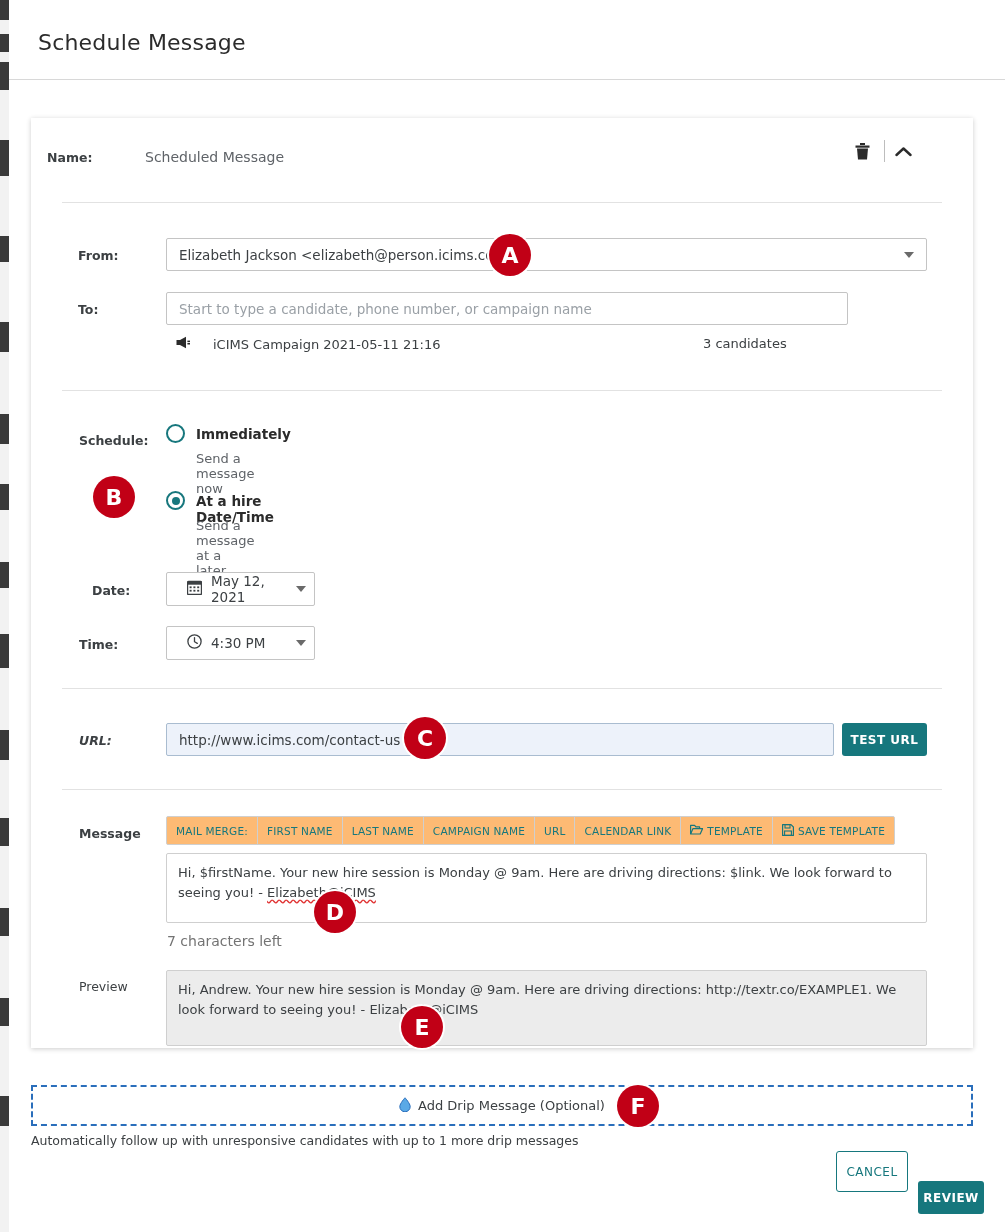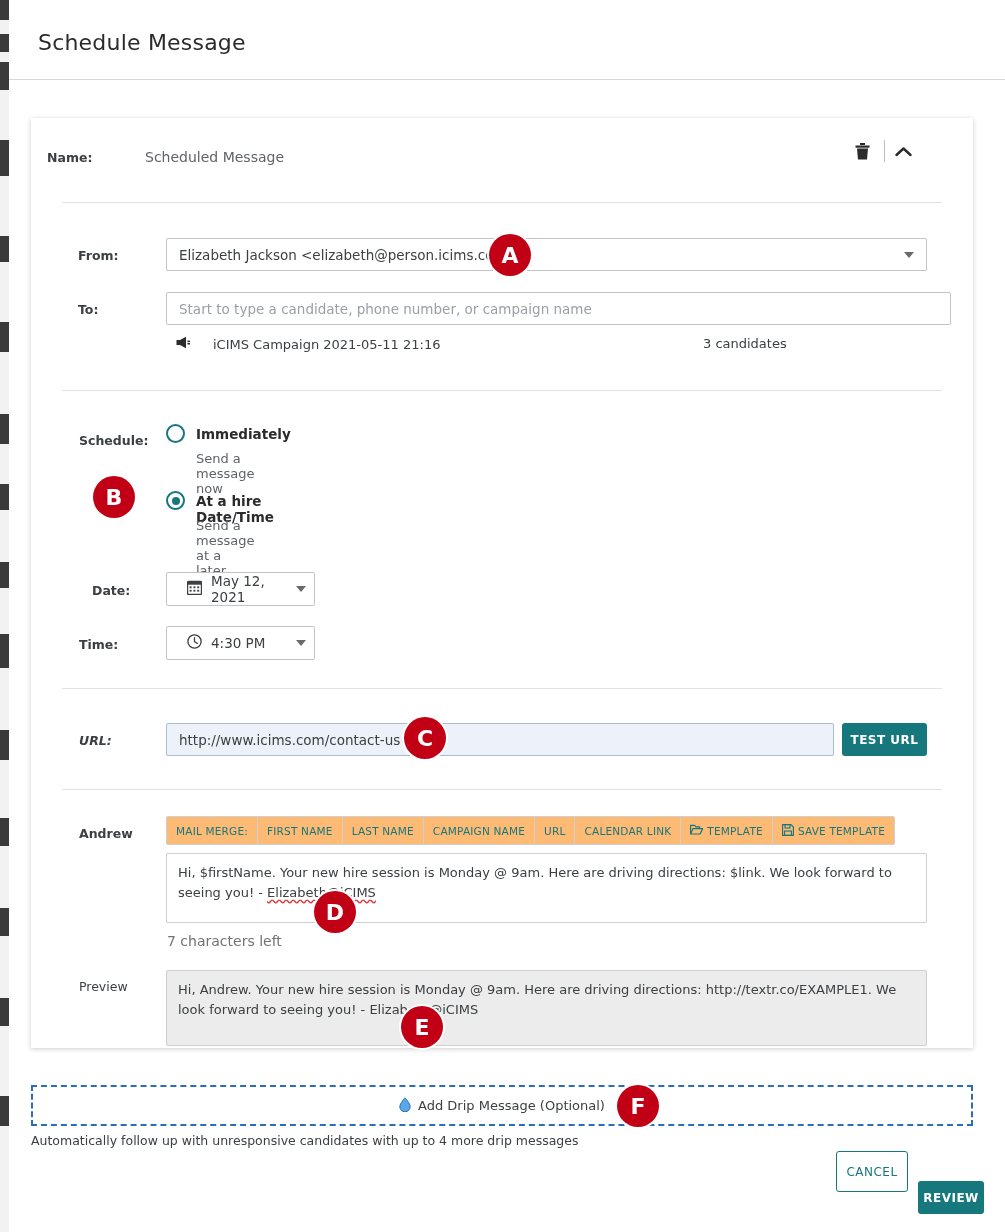--- a/index.html
+++ b/index.html
@@ -264,21 +264,21 @@
 
 <div class="lbl" style="left:78px; top:248px;">From:</div>
 <div class="inp" style="left:166px; top:238px; width:761px; height:33px;">
   <span>Elizabeth Jackson &lt;elizabeth@person.icims.com&gt;</span>
   <span class="caret-box">
       <span class="caret"></span>
     </span>
 </div>
 
 <div class="lbl" style="left:78px; top:302px;">To:</div>
-<div class="inp ph" style="left:166px; top:292px; width:785px; height:33px;">
+<div class="inp ph" style="left:166px; top:292px; width:682px; height:33px;">
   <span>Start to type a candidate, phone number, or campaign name</span>
 </div>
 
 <div class="campaign-line">
   <span>
     <svg width="16" height="13" viewBox="0 0 16 13" aria-hidden="true">
       <path d="M0.5 4 H4 L10 0.8 V12.2 L4 9 H0.5 Z" fill="#2b2b2b"></path>
       <rect x="11.4" y="4.6" width="2.6" height="1.5" fill="#2b2b2b"></rect>
       <rect x="11.4" y="7" width="2.6" height="1.5" fill="#2b2b2b"></rect>
     </svg>
@@ -340,21 +340,21 @@
 <div class="divider" style="left:62px; top:688px; width:880px;"></div>
 
 <div class="lbl" style="left:79px; top:733px;font-style:italic;">URL:</div>
 <div class="url-inp">
   <span>http://www.icims.com/contact-us</span>
 </div>
 <div class="btn-teal" style="left:842px; top:723px; width:85px; height:33px;">TEST URL</div>
 
 <div class="divider" style="left:62px; top:789px; width:880px;"></div>
 
-<div class="lbl" style="left:79px; top:826px;">Andrew</div>
+<div class="lbl" style="left:79px; top:826px;">Message</div>
 
 <div class="mtoolbar">
   <span class="tb static">MAIL MERGE:</span>
   <span class="tb">FIRST NAME</span>
   <span class="tb">LAST NAME</span>
   <span class="tb">CAMPAIGN NAME</span>
   <span class="tb">URL</span>
   <span class="tb">CALENDAR LINK</span>
   <span class="tb">
     <span>
@@ -388,21 +388,21 @@
 </div>
 
 <div class="drip">
   <span>
     <svg width="12" height="15" viewBox="0 0 12 15" aria-hidden="true">
       <path d="M6 0.8 C6 0.8 11.2 6.5 11.2 9.6 A5.2 5.2 0 0 1 0.8 9.6 C0.8 6.5 6 0.8 6 0.8 Z" fill="#5aa9e6" stroke="#2a6ebb" stroke-width="1"></path>
     </svg>
   </span>
   <span>Add Drip Message (Optional)</span>
 </div>
-<div class="drip-note">Automatically follow up with unresponsive candidates with up to 4 more drip messages</div>
+<div class="drip-note">Automatically follow up with unresponsive candidates with up to 1 more drip messages</div>
 
 <div class="btn-outline btn-cancel">CANCEL</div>
 <div class="btn-teal btn-review">REVIEW</div>
 
 <div id="badge-layer">
     <div class="badge" style="left: 489px; top: 234px;">A</div>
     <div class="badge" style="left: 93px; top: 476px;">B</div>
     <div class="badge" style="left: 404px; top: 717px;">C</div>
     <div class="badge" style="left: 314px; top: 891px;">D</div>
     <div class="badge" style="left: 401px; top: 1006px;">E</div>

